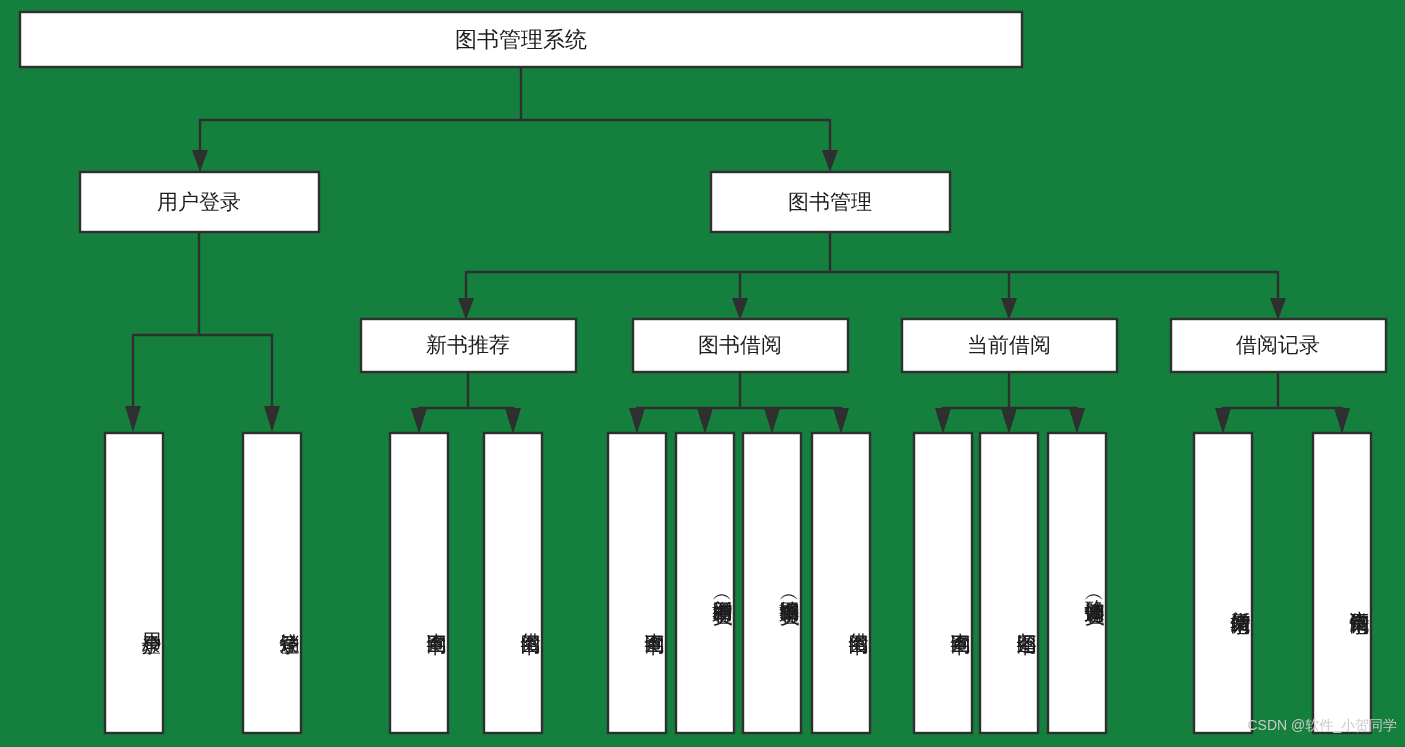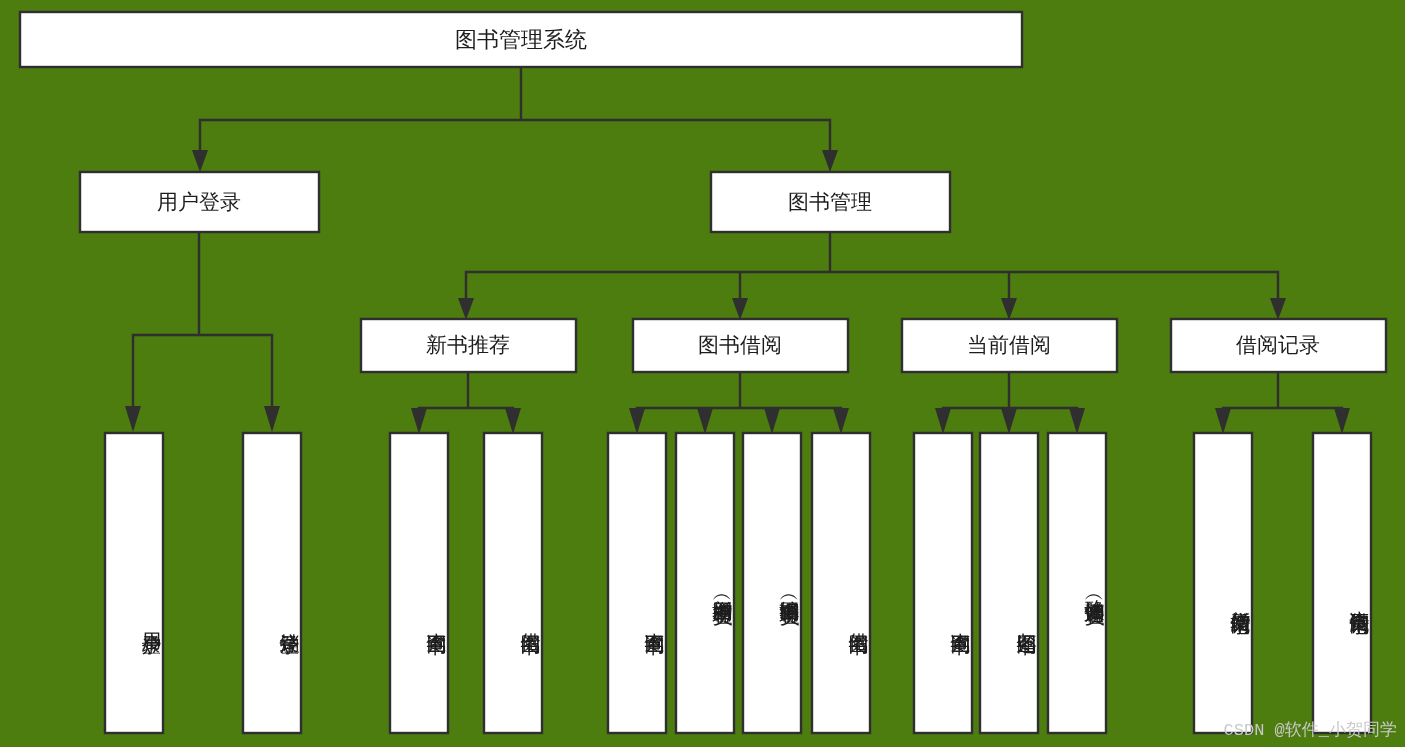--- a/index.html
+++ b/index.html
@@ -8,21 +8,21 @@
     padding: 0;
     background: #ffffff;
   }
   body {
     font-family: "Liberation Sans", "DejaVu Sans", sans-serif;
   }
   #canvas {
     position: relative;
     width: 1405px;
     height: 747px;
-    background: #4d7c0f;
+    background: #15803d;
     overflow: hidden;
   }
   #diagram-svg {
     position: absolute;
     left: 0;
     top: 0;
     width: 1405px;
     height: 747px;
   }
   .node-box {
@@ -62,23 +62,23 @@
     white-space: nowrap;
     display: flex;
     align-items: flex-start;
     justify-content: center;
     letter-spacing: 1px;
     pointer-events: none;
   }
   #watermark {
     position: absolute;
     right: 8px;
-    bottom: 6px;
-    font-family: Liberation Mono, monospace;
-    font-size: 17px;
+    bottom: 12px;
+    font-family: Liberation Sans, sans-serif;
+    font-size: 14px;
     color: #c9c9c9;
     white-space: nowrap;
     user-select: none;
   }
 </style>
 </head>
 <body>
 
 <div id="canvas">
 

